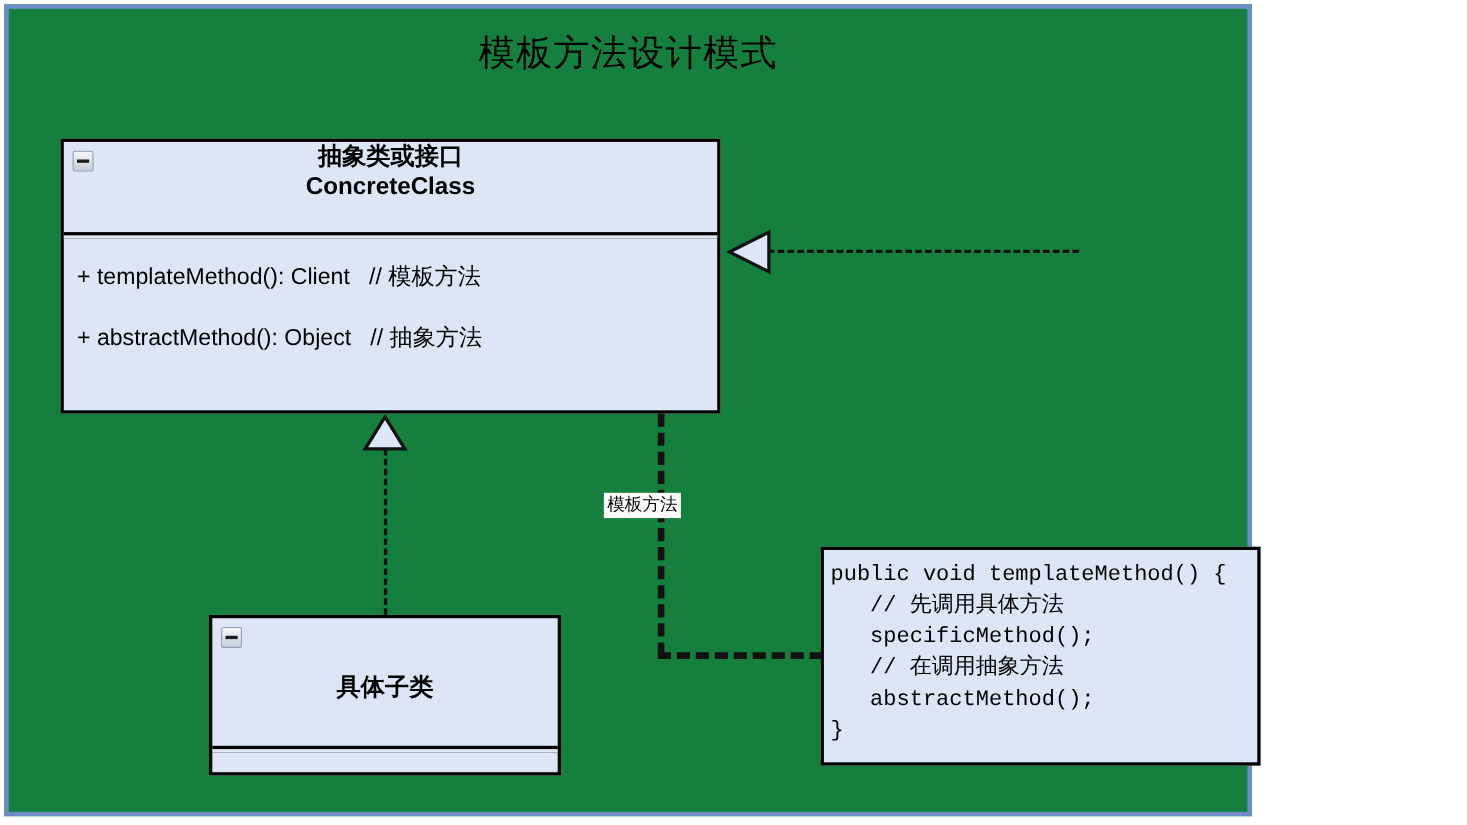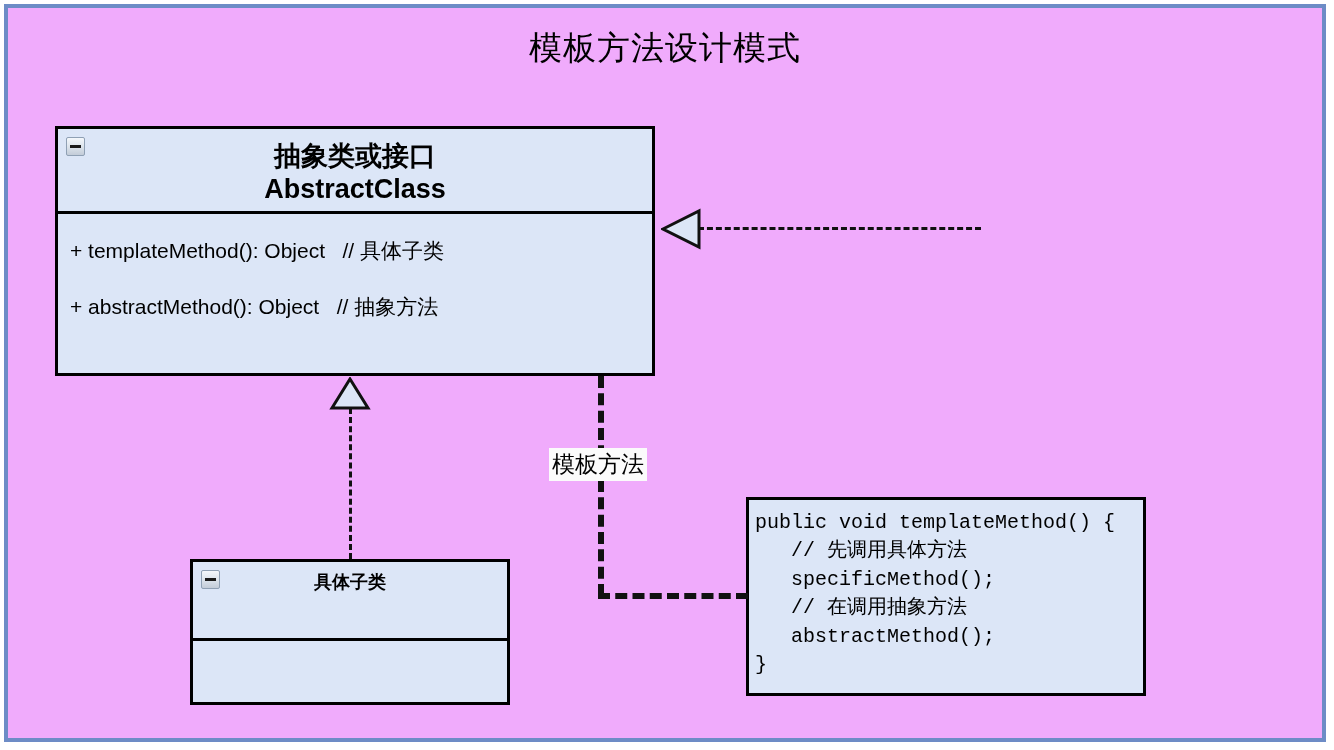--- a/index.html
+++ b/index.html
@@ -11,23 +11,23 @@
     width: 1334px;
     height: 750px;
     font-family: "Liberation Sans", sans-serif;
     overflow: hidden;
   }
 
   #canvas {
     position: absolute;
     left: 4px;
     top: 4px;
-    width: 1322px;
+    width: 1134px;
     height: 738px;
-    background: #f0abfc;
+    background: #15803d;
     border: 4px solid #6d8cc6;
     box-sizing: border-box;
   }
 
   .diagram-title {
     position: absolute;
     left: 0;
     top: 18px;
     width: 100%;
     text-align: center;
@@ -101,22 +101,21 @@
 
   
   #abstract-class {
     left: 47px;
     top: 118px;
     width: 600px;
     height: 250px;
   }
   #abstract-class .uml-header {
     height: 82px;
-    padding-top: 11px;
-    font-size: 27px;
+    font-size: 22px;
     box-sizing: border-box;
   }
   #abstract-class .uml-body { padding-top: 20px; }
   #abstract-class .uml-member { margin-bottom: 28px; }
 
   
   #client-class {
     left: 973px;
     top: 145px;
     width: 318px;
@@ -133,22 +132,23 @@
   
   #concrete-class {
     left: 182px;
     top: 551px;
     width: 320px;
     height: 146px;
   }
   #concrete-class .uml-header {
     height: 76px;
     padding-top: 10px;
-    font-size: 18px;
-    box-sizing: border-box;
+    font-size: 22px;
+    box-sizing: border-box;
+    margin-top: 40px;
   }
   #concrete-class .uml-body { padding-top: 17px; }
 
   
   #code-note {
     position: absolute;
     left: 738px;
     top: 489px;
     width: 400px;
     height: 199px;
@@ -212,41 +212,41 @@
     border-top: 6px dashed #111111;
   }
 
   
   #template-method-label {
     position: absolute;
     left: 541px;
     top: 440px;
     background: #fbfbfb;
     color: #000000;
-    font-size: 23px;
+    font-size: 16px;
     padding: 1px 3px;
     white-space: nowrap;
   }
 </style>
 </head>
 <body>
 
 <div id="canvas">
 
   <div class="diagram-title">模板方法设计模式</div>
 
   <div class="uml-class" id="abstract-class">
     <div class="collapse-btn" style="left:8px; top:8px;"></div>
     <div class="uml-header">
       <span class="cn">抽象类或接口</span>
-      <span class="en">AbstractClass</span>
+      <span class="en">ConcreteClass</span>
     </div>
     <div class="uml-sep"></div>
     <div class="uml-body">
-      <div class="uml-member">+ templateMethod(): Object   // 具体子类</div>
+      <div class="uml-member">+ templateMethod(): Client   // 模板方法</div>
       <div class="uml-member">+ abstractMethod(): Object   // 抽象方法</div>
     </div>
   </div>
 
 
   <div class="uml-class" id="concrete-class">
     <div class="collapse-btn" style="left:8px; top:8px;"></div>
     <div class="uml-header">
       <span class="cn">具体子类</span>
     </div>

